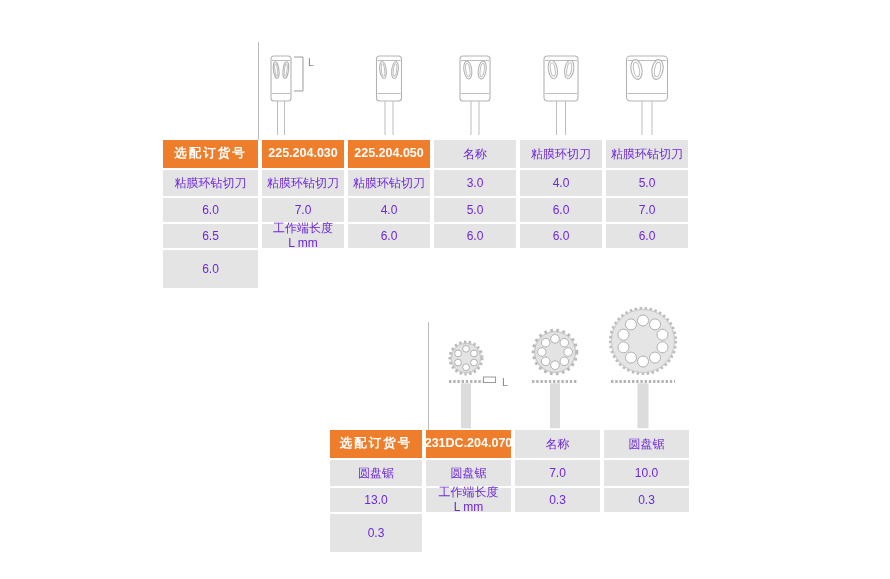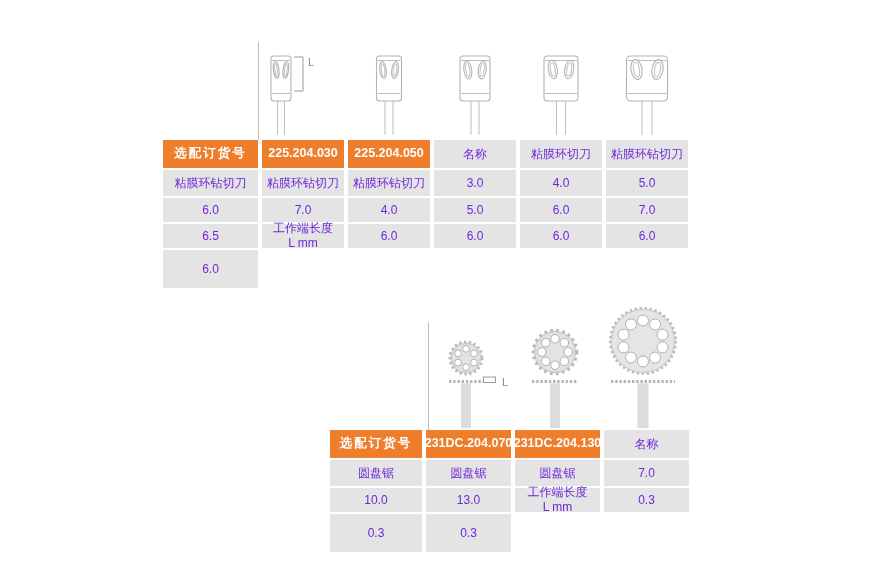--- a/index.html
+++ b/index.html
@@ -239,23 +239,20 @@
     <rect x="39.5" y="78.3" width="11" height="45" fill="#dcdcdc"></rect>
   </svg>
 
   <div class="spec-grid grid-bottom">
     <div class="cell head corner">
         <span>选配订货号</span>
       </div>
     <div class="cell head">
         <span>231DC.204.070</span>
       </div>
-    <div class="cell head">
-        <span>231DC.204.130</span>
-      </div>
 
     <div class="cell">
         <span class="lbl">名称</span>
       </div>
     <div class="cell">
         <span>圆盘锯</span>
       </div>
     <div class="cell">
         <span>圆盘锯</span>
       </div>

